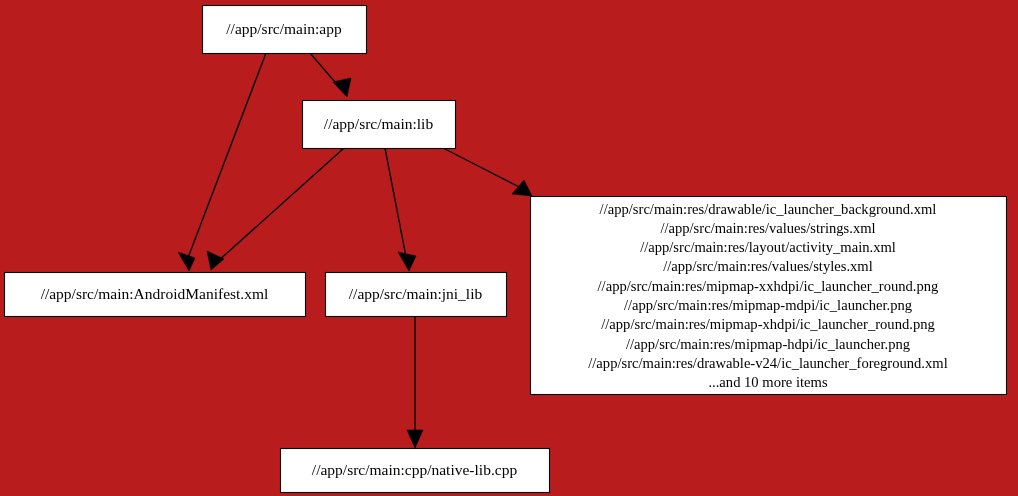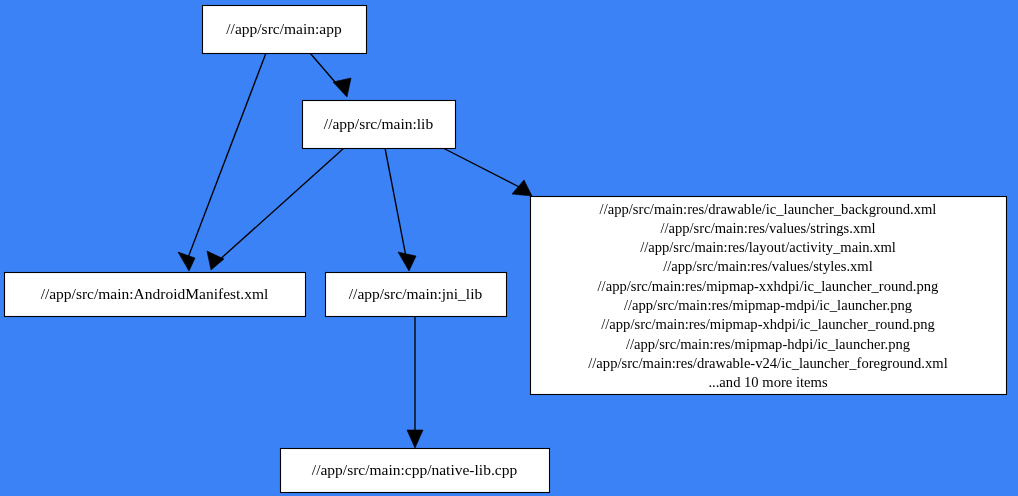--- a/index.html
+++ b/index.html
@@ -5,21 +5,21 @@
 <style>
   html, body {
     margin: 0;
     padding: 0;
     background: #ffffff;
   }
   #graph-page {
     position: relative;
     width: 1018px;
     height: 496px;
-    background: #3b82f6;
+    background: #b91c1c;
     overflow: hidden;
     font-family: "Liberation Serif", "DejaVu Serif", serif;
   }
   svg#graph-canvas {
     position: absolute;
     left: 0;
     top: 0;
     width: 1018px;
     height: 496px;
     display: block;

